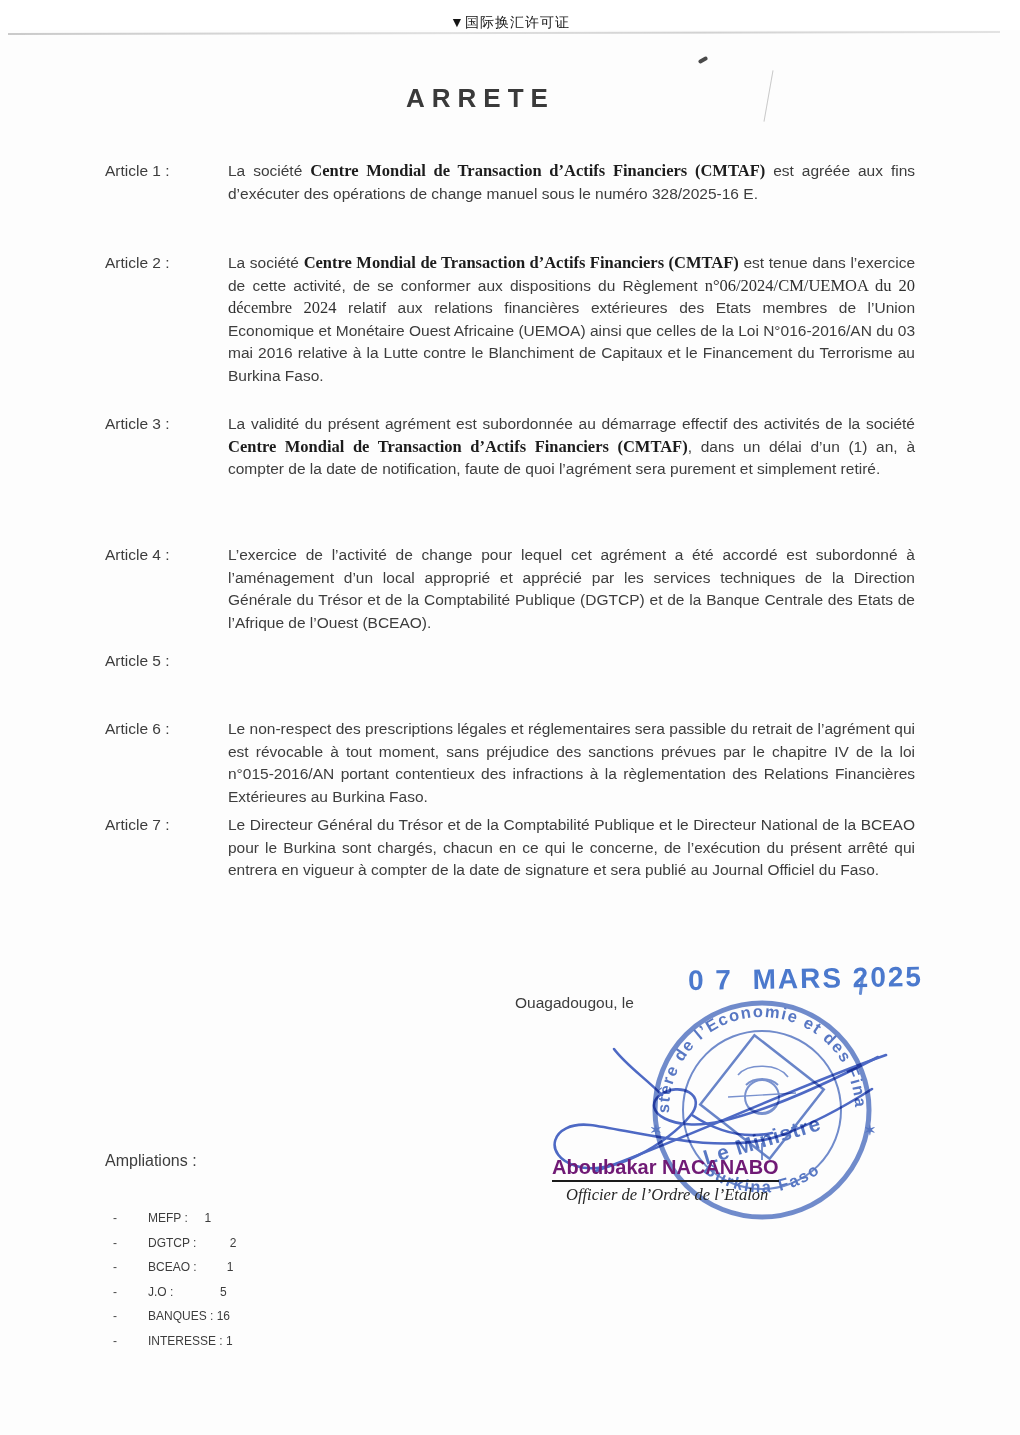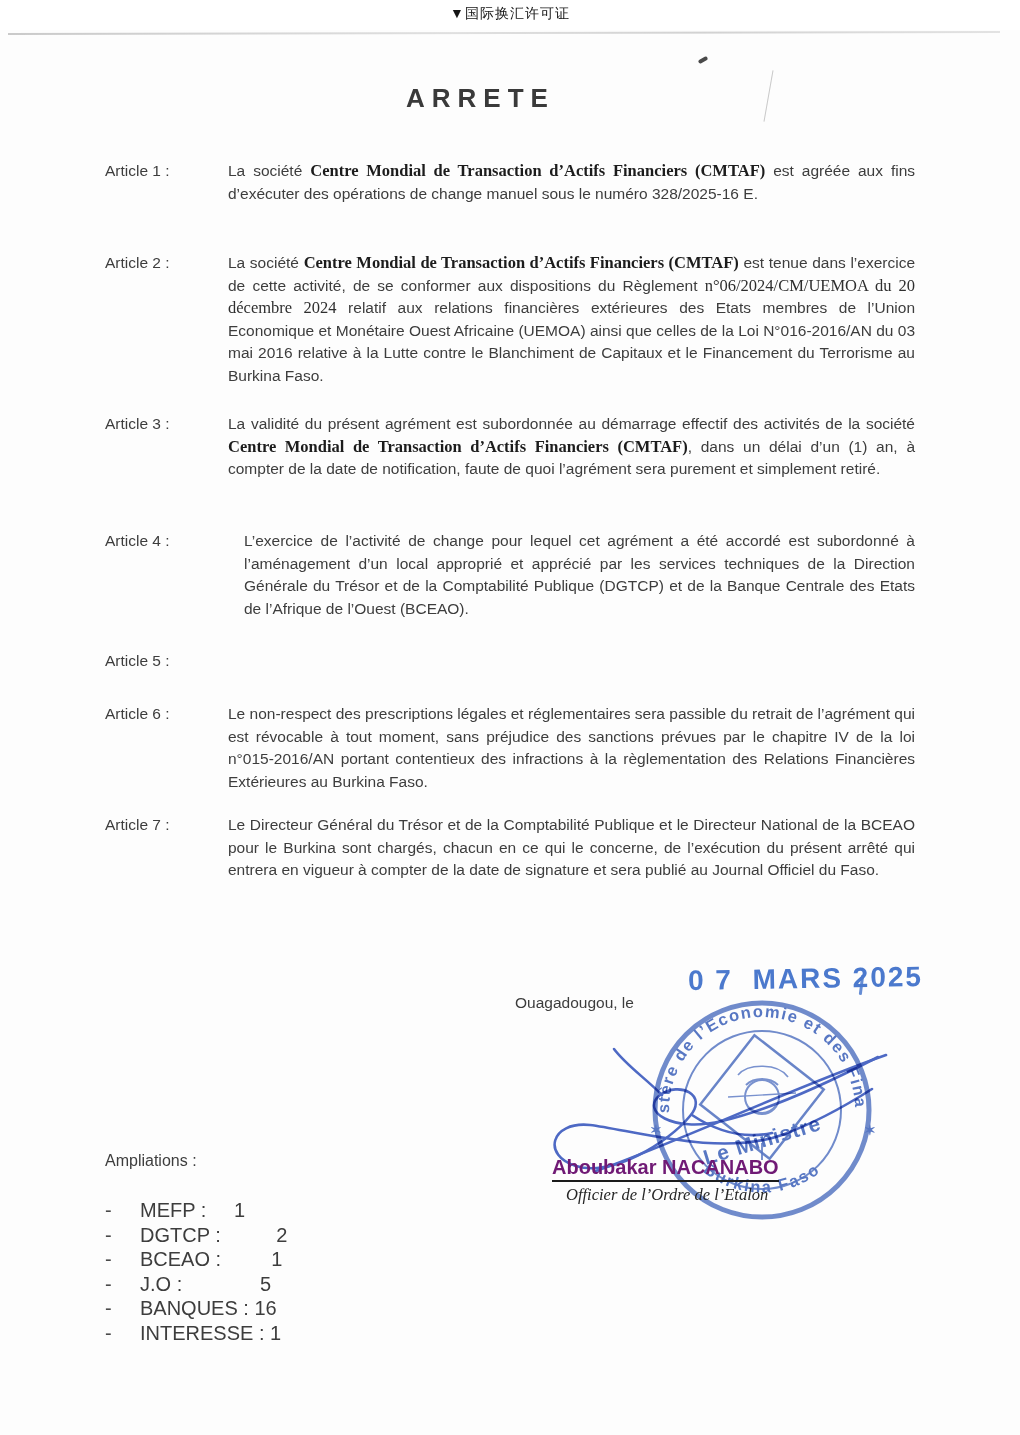--- a/index.html
+++ b/index.html
@@ -8,21 +8,21 @@
     --date-blue:#4b79cd;
     --body-ink:#3d3d3d;
   }
   html,body{margin:0;padding:0;}
   body{
     width:1020px;height:1435px;position:relative;background:#ffffff;
     font-family:"Liberation Sans", sans-serif;color:var(--body-ink);
     overflow:hidden;
   }
   .caption{
-    position:absolute;top:5px;left:0;width:100%;text-align:center;
+    position:absolute;top:14px;left:0;width:100%;text-align:center;
     font-size:14px;color:#141414;letter-spacing:1px;
   }
   .page{
     position:absolute;top:30px;left:0;right:0;bottom:0;background:#fdfdfd;
   }
   .scan-edge{
     position:absolute;top:2px;left:8px;width:992px;height:2px;
     background:linear-gradient(90deg,#bdbdbd 0%,#d8d8d8 45%,#c7c7c7 70%,#dcdcdc 100%);
     transform:rotate(-0.12deg);opacity:.8;
   }
@@ -63,22 +63,22 @@
     position:absolute;left:552px;top:1126px;
     font-family:Liberation Sans, sans-serif;font-weight:bold;font-size:20px;color:#701a75;
     border-bottom:2px solid #1b1b1b;padding-bottom:1px;
   }
   .signer-title{
     position:absolute;left:566px;top:1155px;
     font-family:"Liberation Serif",serif;font-style:italic;font-size:16.5px;color:#262626;
   }
   .amp-head{position:absolute;left:105px;top:1122px;font-size:16px;}
   .amp-list{
-    position:absolute;left:105px;top:1168px;margin:0;padding:0;list-style:none;
-    font-size:20px;
+    position:absolute;left:105px;top:1168px;margin:8px;padding:0;list-style:none;
+    font-size:12px;
   }
   .amp-list li{
     position:relative;padding-left:35px;line-height:24.6px;white-space:pre;
   }
   .amp-list li::before{
     content:"-";position:absolute;left:0;top:0;color:#4a4a4a;
   }
   .stamp-text{fill:var(--stamp-blue);font-family:"Liberation Sans",sans-serif;font-weight:bold;}
 </style>
 </head>
@@ -99,28 +99,28 @@
         <div class="article-body"><span class="s-plain">La société </span><span class="s-boldserif">Centre Mondial de Transaction d’Actifs Financiers (CMTAF)</span><span class="s-plain"> est agréée aux fins d’exécuter des opérations de change manuel sous le numéro 328/2025-16 E.</span></div>
       </div>
       <div class="article-row" style="top: 222px;">
         <div class="article-label">Article 2 :</div>
         <div class="article-body"><span class="s-plain">La société </span><span class="s-boldserif">Centre Mondial de Transaction d’Actifs Financiers (CMTAF)</span><span class="s-plain"> est tenue dans l’exercice de cette activité, de se conformer aux dispositions du Règlement </span><span class="s-serif">n°06/2024/CM/UEMOA du 20 décembre 2024</span><span class="s-plain"> relatif aux relations financières extérieures des Etats membres de l’Union Economique et Monétaire Ouest Africaine (UEMOA) ainsi que celles de la Loi N°016-2016/AN du 03 mai 2016 relative à la Lutte contre le Blanchiment de Capitaux et le Financement du Terrorisme au Burkina Faso.</span></div>
       </div>
       <div class="article-row" style="top: 383px;">
         <div class="article-label">Article 3 :</div>
         <div class="article-body"><span class="s-plain">La validité du présent agrément est subordonnée au démarrage effectif des activités de la société </span><span class="s-boldserif">Centre Mondial de Transaction d’Actifs Financiers (CMTAF)</span><span class="s-plain">, dans un délai d’un (1) an, à compter de la date de notification, faute de quoi l’agrément sera purement et simplement retiré.</span></div>
       </div>
-      <div class="article-row" style="top: 500px; gap: 16px;">
+      <div class="article-row" style="top: 514px;">
         <div class="article-label">Article 4 :</div>
         <div class="article-body"><span class="s-plain">L’exercice de l’activité de change pour lequel cet agrément a été accordé est subordonné à l’aménagement d’un local approprié et apprécié par les services techniques de la Direction Générale du Trésor et de la Comptabilité Publique (DGTCP) et de la Banque Centrale des Etats de l’Afrique de l’Ouest (BCEAO).</span></div>
       </div>
       <div class="article-row" style="top: 620px;">
         <div class="article-label">Article 5 :</div>
       </div>
-      <div class="article-row" style="top: 673px;">
+      <div class="article-row" style="top: 688px;">
         <div class="article-label">Article 6 :</div>
         <div class="article-body"><span class="s-plain">Le non-respect des prescriptions légales et réglementaires sera passible du retrait de l’agrément qui est révocable à tout moment, sans préjudice des sanctions prévues par le chapitre IV de la loi n°015-2016/AN portant contentieux des infractions à la règlementation des Relations Financières Extérieures au Burkina Faso.</span></div>
       </div>
       <div class="article-row" style="top: 784px;">
         <div class="article-label">Article 7 :</div>
         <div class="article-body"><span class="s-plain">Le Directeur Général du Trésor et de la Comptabilité Publique et le Directeur National de la BCEAO pour le Burkina sont chargés, chacun en ce qui le concerne, de l’exécution du présent arrêté qui entrera en vigueur à compter de la date de signature et sera publié au Journal Officiel du Faso.</span></div>
       </div>
     </div>
 
   <span class="place">Ouagadougou, le</span>

